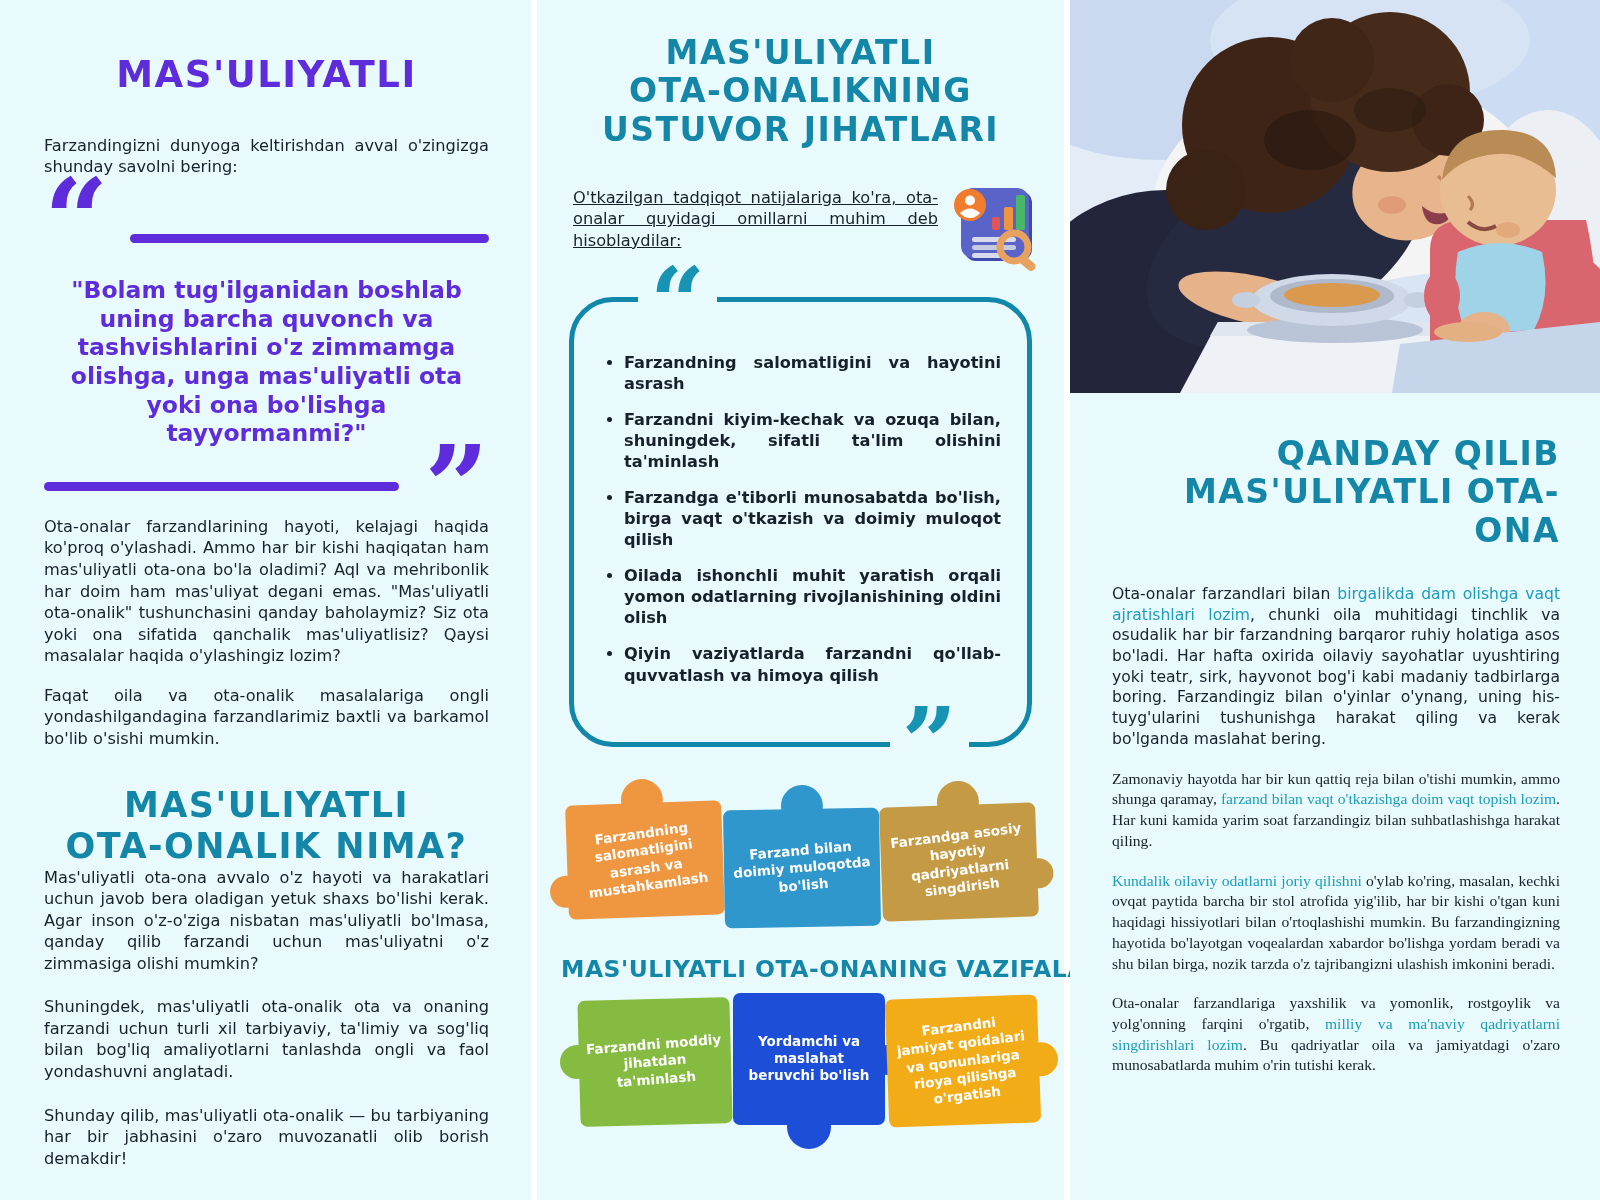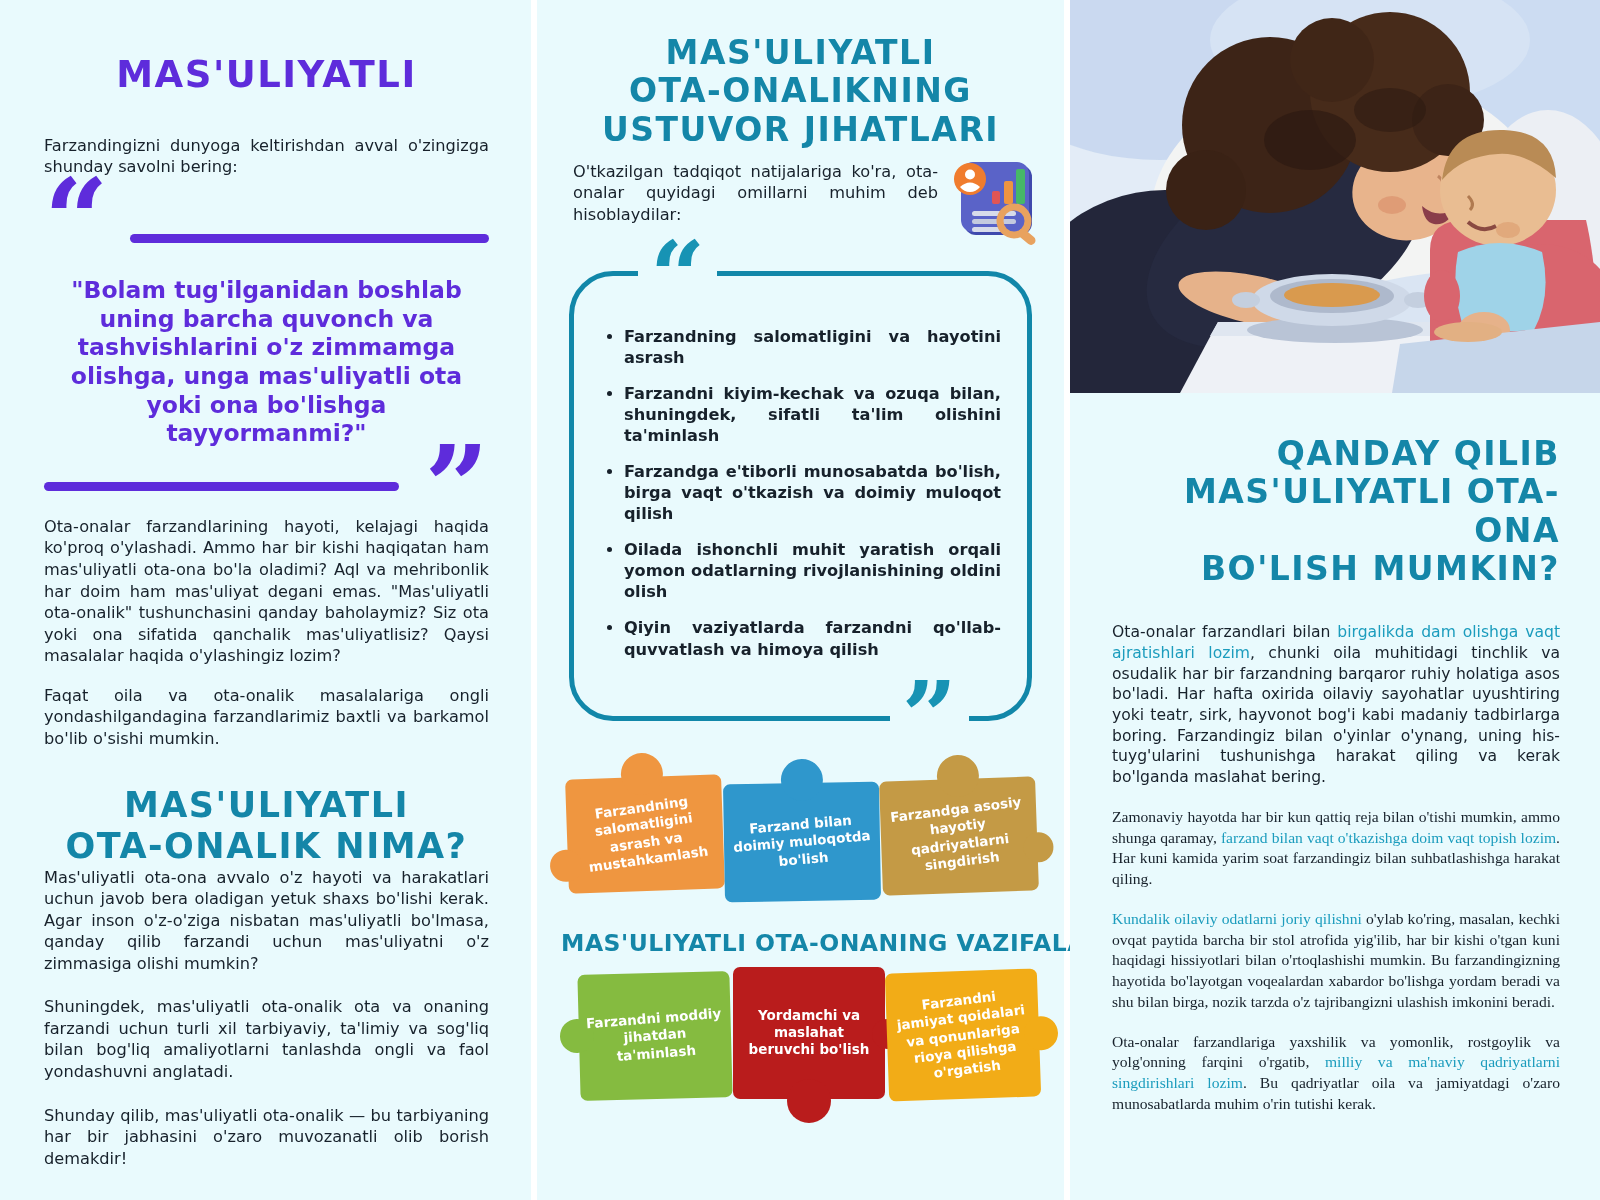--- a/index.html
+++ b/index.html
@@ -36,21 +36,21 @@
   .quoteL .qrow.top .qline{margin-left:22px;}
   .quoteL .qrow.bot .qline{margin-right:26px;}
   .quoteL .qrow.bot{margin-top:10px;height:58px;}
   .quoteL .qrow.bot .qglyph{height:58px;line-height:58px;}
   .qtext{
     color:#5e2cdb;font-weight:bold;font-size:23.5px;line-height:1.22;
     text-align:center;margin:12px 0 0 0;
   }
 
   
-  .intro-row{display:flex;margin-top:12px;align-items:flex-start;gap:10px;}
+  .intro-row{display:flex;margin-top:38px;align-items:flex-start;gap:10px;text-decoration:underline;}
   .intro-row p{flex:1;}
   .report-icon{flex:0 0 92px;margin-top:-4px;}
 
   .quote-box{
     position:relative;border:5px solid #1187a9;border-radius:44px;
     margin:26px 8px 0 8px;padding:50px 26px 56px 28px;
   }
   .quote-box .qg{
     position:absolute;font-family:"DejaVu Serif",serif;font-weight:bold;
     color:#1793b4;background:#e9fafd;padding:0 12px;
@@ -65,21 +65,21 @@
   .puzzle-row{position:relative;}
   .row1{height:196px;margin-top:2px;}
   .row2{height:168px;margin-top:2px;}
   .piece{position:absolute;border-radius:7px;display:flex;align-items:center;justify-content:center;}
   .knob{position:absolute;border-radius:50%;background:inherit;}
   .plabel{color:#fff;font-weight:bold;font-size:13.5px;line-height:1.28;text-align:center;padding:0 8px;}
   .c-orange{background:#ef9640;}
   .c-blue{background:#2f97cc;}
   .c-gold{background:#c49a45;}
   .c-green{background:#85bb40;}
-  .c-violet{background:#b91c1c;}
+  .c-violet{background:#1d4ed8;}
   .c-yellow{background:#f2ac17;}
 
   .tasks-title{
     font-weight:bold;color:#1486a8;text-align:center;font-size:23.5px;
     letter-spacing:0.5px;white-space:nowrap;margin:10px 0 4px 0;
   }
 
   
   .hero{width:530px;height:393px;margin:0 -40px 0 -42px;display:block;}
   .right .display-title{margin-top:42px;}
@@ -251,21 +251,20 @@
       <ellipse cx="414" cy="330" rx="26" ry="18" fill="#e6b28a"></ellipse>
       <ellipse cx="372" cy="296" rx="18" ry="26" fill="#d9656e"></ellipse>
 
       <polygon points="330,344 530,322 530,393 322,393" fill="#c6d6ea"></polygon>
       <ellipse cx="398" cy="332" rx="34" ry="10" fill="#e2b083"></ellipse>
     </svg>
 
     <h2 class="display-title teal" style="font-size:33px;text-align:right;">
       <span>QANDAY QILIB</span>
       <span>MAS'ULIYATLI OTA-ONA</span>
-      <span>BO'LISH MUMKIN?</span>
     </h2>
 
     <p class="body-text" style="margin-top:34px;"><span>Ota-onalar farzandlari bilan </span><span class="hl">birgalikda dam olishga vaqt ajratishlari lozim</span><span>, chunki oila muhitidagi tinchlik va osudalik har bir farzandning barqaror ruhiy holatiga asos bo'ladi. Har hafta oxirida oilaviy sayohatlar uyushtiring yoki teatr, sirk, hayvonot bog'i kabi madaniy tadbirlarga boring. Farzandingiz bilan o'yinlar o'ynang, uning his-tuyg'ularini tushunishga harakat qiling va kerak bo'lganda maslahat bering.</span></p>
     <p class="body-text"><span>Zamonaviy hayotda har bir kun qattiq reja bilan o'tishi mumkin, ammo shunga qaramay, </span><span class="hl">farzand bilan vaqt o'tkazishga doim vaqt topish lozim</span><span>. Har kuni kamida yarim soat farzandingiz bilan suhbatlashishga harakat qiling.</span></p>
     <p class="body-text"><span class="hl">Kundalik oilaviy odatlarni joriy qilishni</span><span> o'ylab ko'ring, masalan, kechki ovqat paytida barcha bir stol atrofida yig'ilib, har bir kishi o'tgan kuni haqidagi hissiyotlari bilan o'rtoqlashishi mumkin. Bu farzandingizning hayotida bo'layotgan voqealardan xabardor bo'lishga yordam beradi va shu bilan birga, nozik tarzda o'z tajribangizni ulashish imkonini beradi.</span></p>
     <p class="body-text"><span>Ota-onalar farzandlariga yaxshilik va yomonlik, rostgoylik va yolg'onning farqini o'rgatib, </span><span class="hl">milliy va ma'naviy qadriyatlarni singdirishlari lozim</span><span>. Bu qadriyatlar oila va jamiyatdagi o'zaro munosabatlarda muhim o'rin tutishi kerak.</span></p>
   </div>
 
 </div>
 

